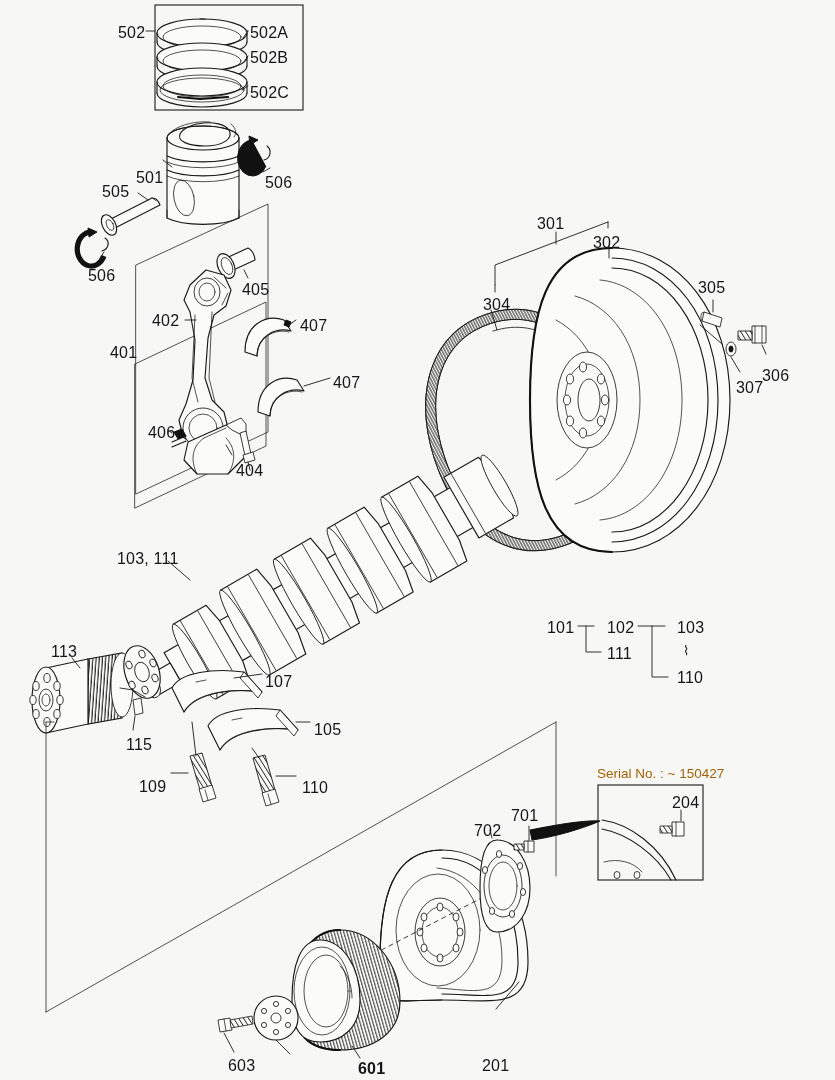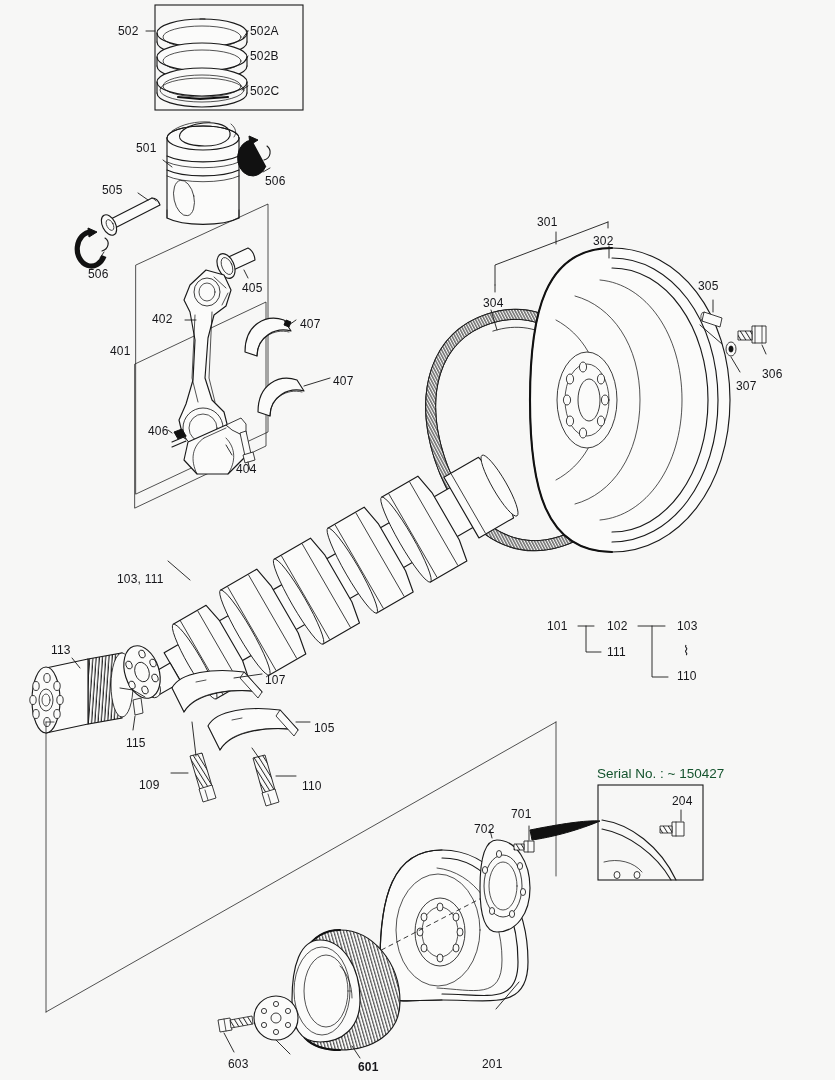--- a/index.html
+++ b/index.html
@@ -8,32 +8,32 @@
     position:relative;
     width:835px;height:1080px;
     background:#f7f7f6;
     overflow:hidden;
     font-family:"Liberation Sans","DejaVu Sans",sans-serif;
   }
   #art{position:absolute;left:0;top:0;width:835px;height:1080px;}
   .lbl{
     position:absolute;
     font-family:"Liberation Sans","DejaVu Sans",sans-serif;
-    font-size:12px;
+    font-size:16px;
     color:#16161a;
     white-space:nowrap;
     letter-spacing:0.2px;
     line-height:1;
     user-select:none;
   }
   .lbl.sm{font-size:13px;}
   .serial{
     position:absolute;
     font-size:13.5px;
-    color:#14532d;
+    color:#a16207;
     white-space:nowrap;
   }
 </style>
 </head>
 <body>
 
 <div id="page" style="background: rgb(247, 247, 246);">
 
   <svg id="art" viewBox="0 0 835 1080" xmlns="http://www.w3.org/2000/svg">
     <defs>
@@ -497,41 +497,41 @@
       <path class="ld" d="M224 1033 L234 1052"></path>
     </g>
 
   </svg>
 
   <div class="lbl" style="left:118px;top:25px;">502</div>
   <div class="lbl" style="left:250px;top:25px;">502A</div>
   <div class="lbl" style="left:250px;top:50px;">502B</div>
   <div class="lbl" style="left:250px;top:85px;">502C</div>
 
-  <div class="lbl" style="left:136px;top:142px;">501</div>
+  <div class="lbl" style="left:136px;top:170px;">501</div>
   <div class="lbl" style="left:265px;top:175px;">506</div>
   <div class="lbl" style="left:102px;top:184px;">505</div>
   <div class="lbl" style="left:88px;top:268px;">506</div>
 
   <div class="lbl" style="left:242px;top:282px;">405</div>
   <div class="lbl" style="left:152px;top:313px;">402</div>
   <div class="lbl" style="left:300px;top:318px;">407</div>
   <div class="lbl" style="left:110px;top:345px;">401</div>
   <div class="lbl" style="left:333px;top:375px;">407</div>
   <div class="lbl" style="left:148px;top:425px;">406</div>
   <div class="lbl" style="left:236px;top:463px;">404</div>
 
   <div class="lbl" style="left:537px;top:216px;">301</div>
   <div class="lbl" style="left:593px;top:235px;">302</div>
   <div class="lbl" style="left:483px;top:297px;">304</div>
   <div class="lbl" style="left:698px;top:280px;">305</div>
   <div class="lbl" style="left:762px;top:368px;text-align:right;">306</div>
   <div class="lbl" style="left:736px;top:380px;">307</div>
 
-  <div class="lbl" style="left:117px;top:573px;">103, 111</div>
+  <div class="lbl" style="left:117px;top:551px;">103, 111</div>
   <div class="lbl" style="left:51px;top:644px;">113</div>
   <div class="lbl" style="left:265px;top:674px;">107</div>
   <div class="lbl" style="left:314px;top:722px;">105</div>
   <div class="lbl" style="left:126px;top:737px;">115</div>
   <div class="lbl" style="left:139px;top:779px;text-align:right;">109</div>
   <div class="lbl" style="left:302px;top:780px;">110</div>
 
   <div class="lbl" style="left:547px;top:620px;">101</div>
   <div class="lbl" style="left:607px;top:620px;">102</div>
   <div class="lbl" style="left:677px;top:620px;">103</div>

